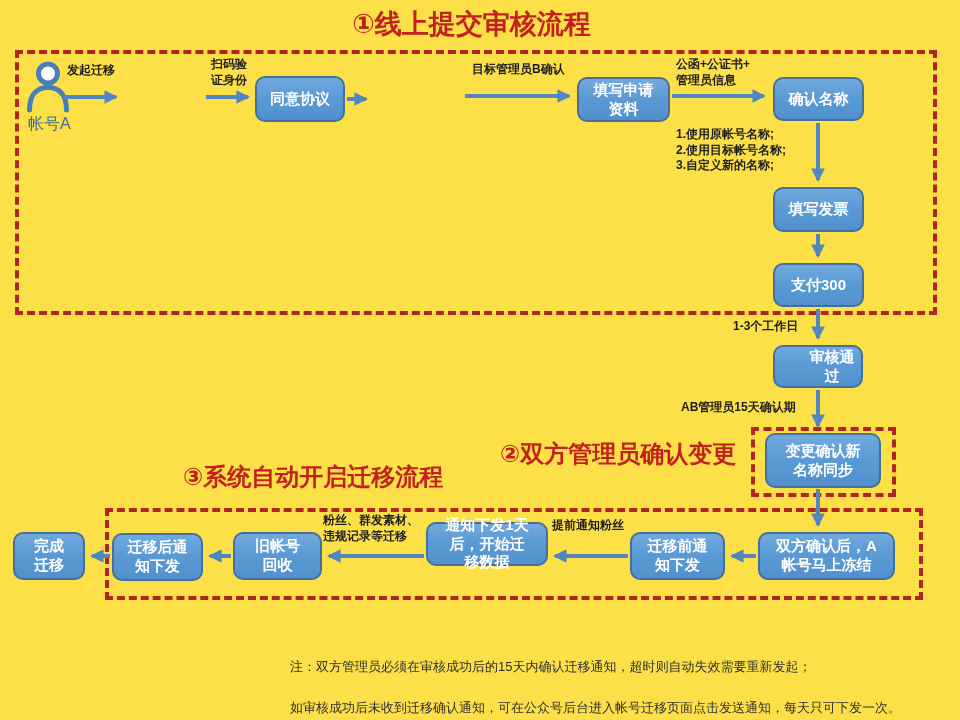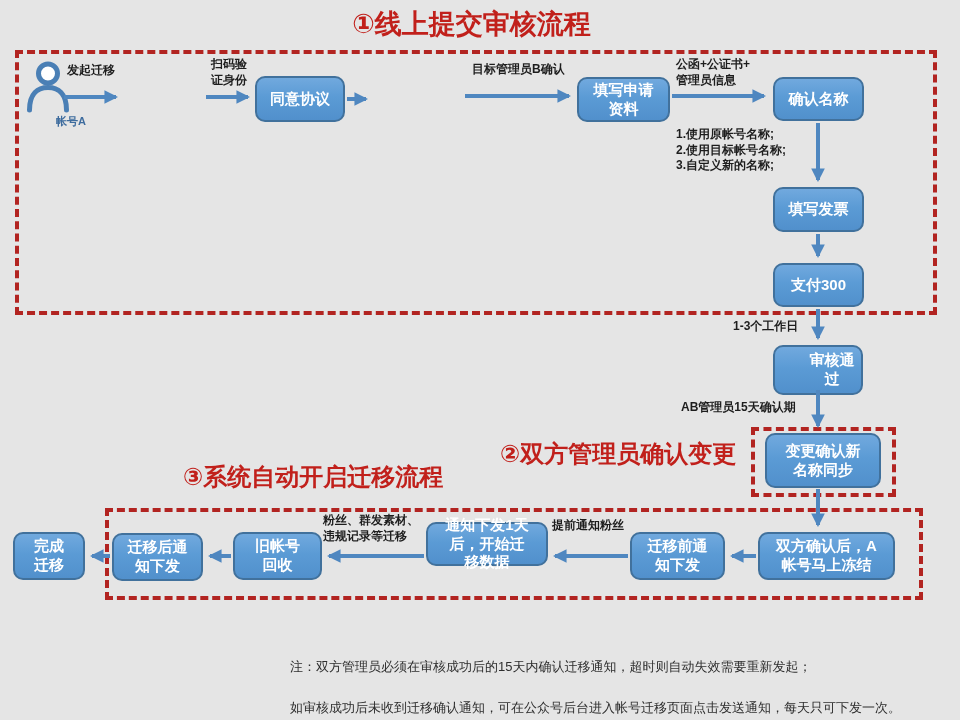--- a/index.html
+++ b/index.html
@@ -1,34 +1,34 @@
 <!DOCTYPE html>
 <html><head>
 <meta charset="utf-8">
 <style>
   html,body{margin:0;padding:0;background:#ffffff;}
   .stage{
-    position:relative;width:960px;height:720px;background:#e5e5e5;overflow:hidden;
+    position:relative;width:960px;height:720px;background:#fde047;overflow:hidden;
     font-family:"Liberation Sans","DejaVu Sans",sans-serif;
   }
   .dash{position:absolute;border:4px dashed #b22421;box-sizing:border-box;}
   .title{position:absolute;color:#c1201b;font-weight:bold;white-space:nowrap;}
   .node{
     position:absolute;box-sizing:border-box;
     background:linear-gradient(180deg,#71a9de 0%,#5b9bd5 45%,#5190cc 100%);
     border:2px solid #41719c;border-radius:10px;
     color:#ffffff;font-size:15px;font-weight:bold;line-height:1.25;
     display:flex;align-items:center;justify-content:center;text-align:center;
     white-space:pre-line;
   }
   .lbl{
     position:absolute;color:#1d1d1d;font-size:12px;font-weight:bold;
     line-height:1.3;white-space:pre-line;
   }
-  .actor-label{position:absolute;color:#3e6c9e;font-size:11px;font-weight:bold;margin-left:28px;}
+  .actor-label{position:absolute;color:#3e6c9e;font-size:16px;font-weight:normal;}
   .footnote{position:absolute;color:#2e2e2e;font-size:13px;line-height:1.6;white-space:pre-line;}
   svg.arrows{position:absolute;left:0;top:0;pointer-events:none;}
 </style>
 </head>
 <body>
 
 <div class="stage">
 
   <div class="dash" style="left:15px;top:50px;width:922px;height:265px;"></div>
   <div class="dash" style="left:751px;top:427px;width:145px;height:70px;"></div>
@@ -44,21 +44,21 @@
   </svg>
   <div class="actor-label" style="left:28px;top:114px;">帐号A</div>
 
   <div class="node" style="left:255px;top:76px;width:90px;height:46px;">同意协议</div>
   <div class="node" style="left:577px;top:77px;width:93px;height:45px;">填写申请
 资料</div>
   <div class="node" style="left:773px;top:77px;width:91px;height:44px;">确认名称</div>
   <div class="node" style="left:773px;top:187px;width:91px;height:45px;">填写发票</div>
   <div class="node" style="left:773px;top:263px;width:91px;height:44px;">支付300</div>
 
-  <div class="node" style="left:773px;top:345px;width:90px;height:50px;padding-left:28px;">审核通过</div>
+  <div class="node" style="left:773px;top:345px;width:90px;height:43px;padding-left:28px;">审核通过</div>
 
   <div class="node" style="left:765px;top:433px;width:116px;height:55px;">变更确认新
 名称同步</div>
 
   <div class="node" style="left:758px;top:532px;width:137px;height:48px;">双方确认后，A
 帐号马上冻结</div>
   <div class="node" style="left:630px;top:532px;width:95px;height:48px;">迁移前通
 知下发</div>
   <div class="node" style="left:426px;top:522px;width:122px;height:44px;">通知下发1天
 后，开始迁

